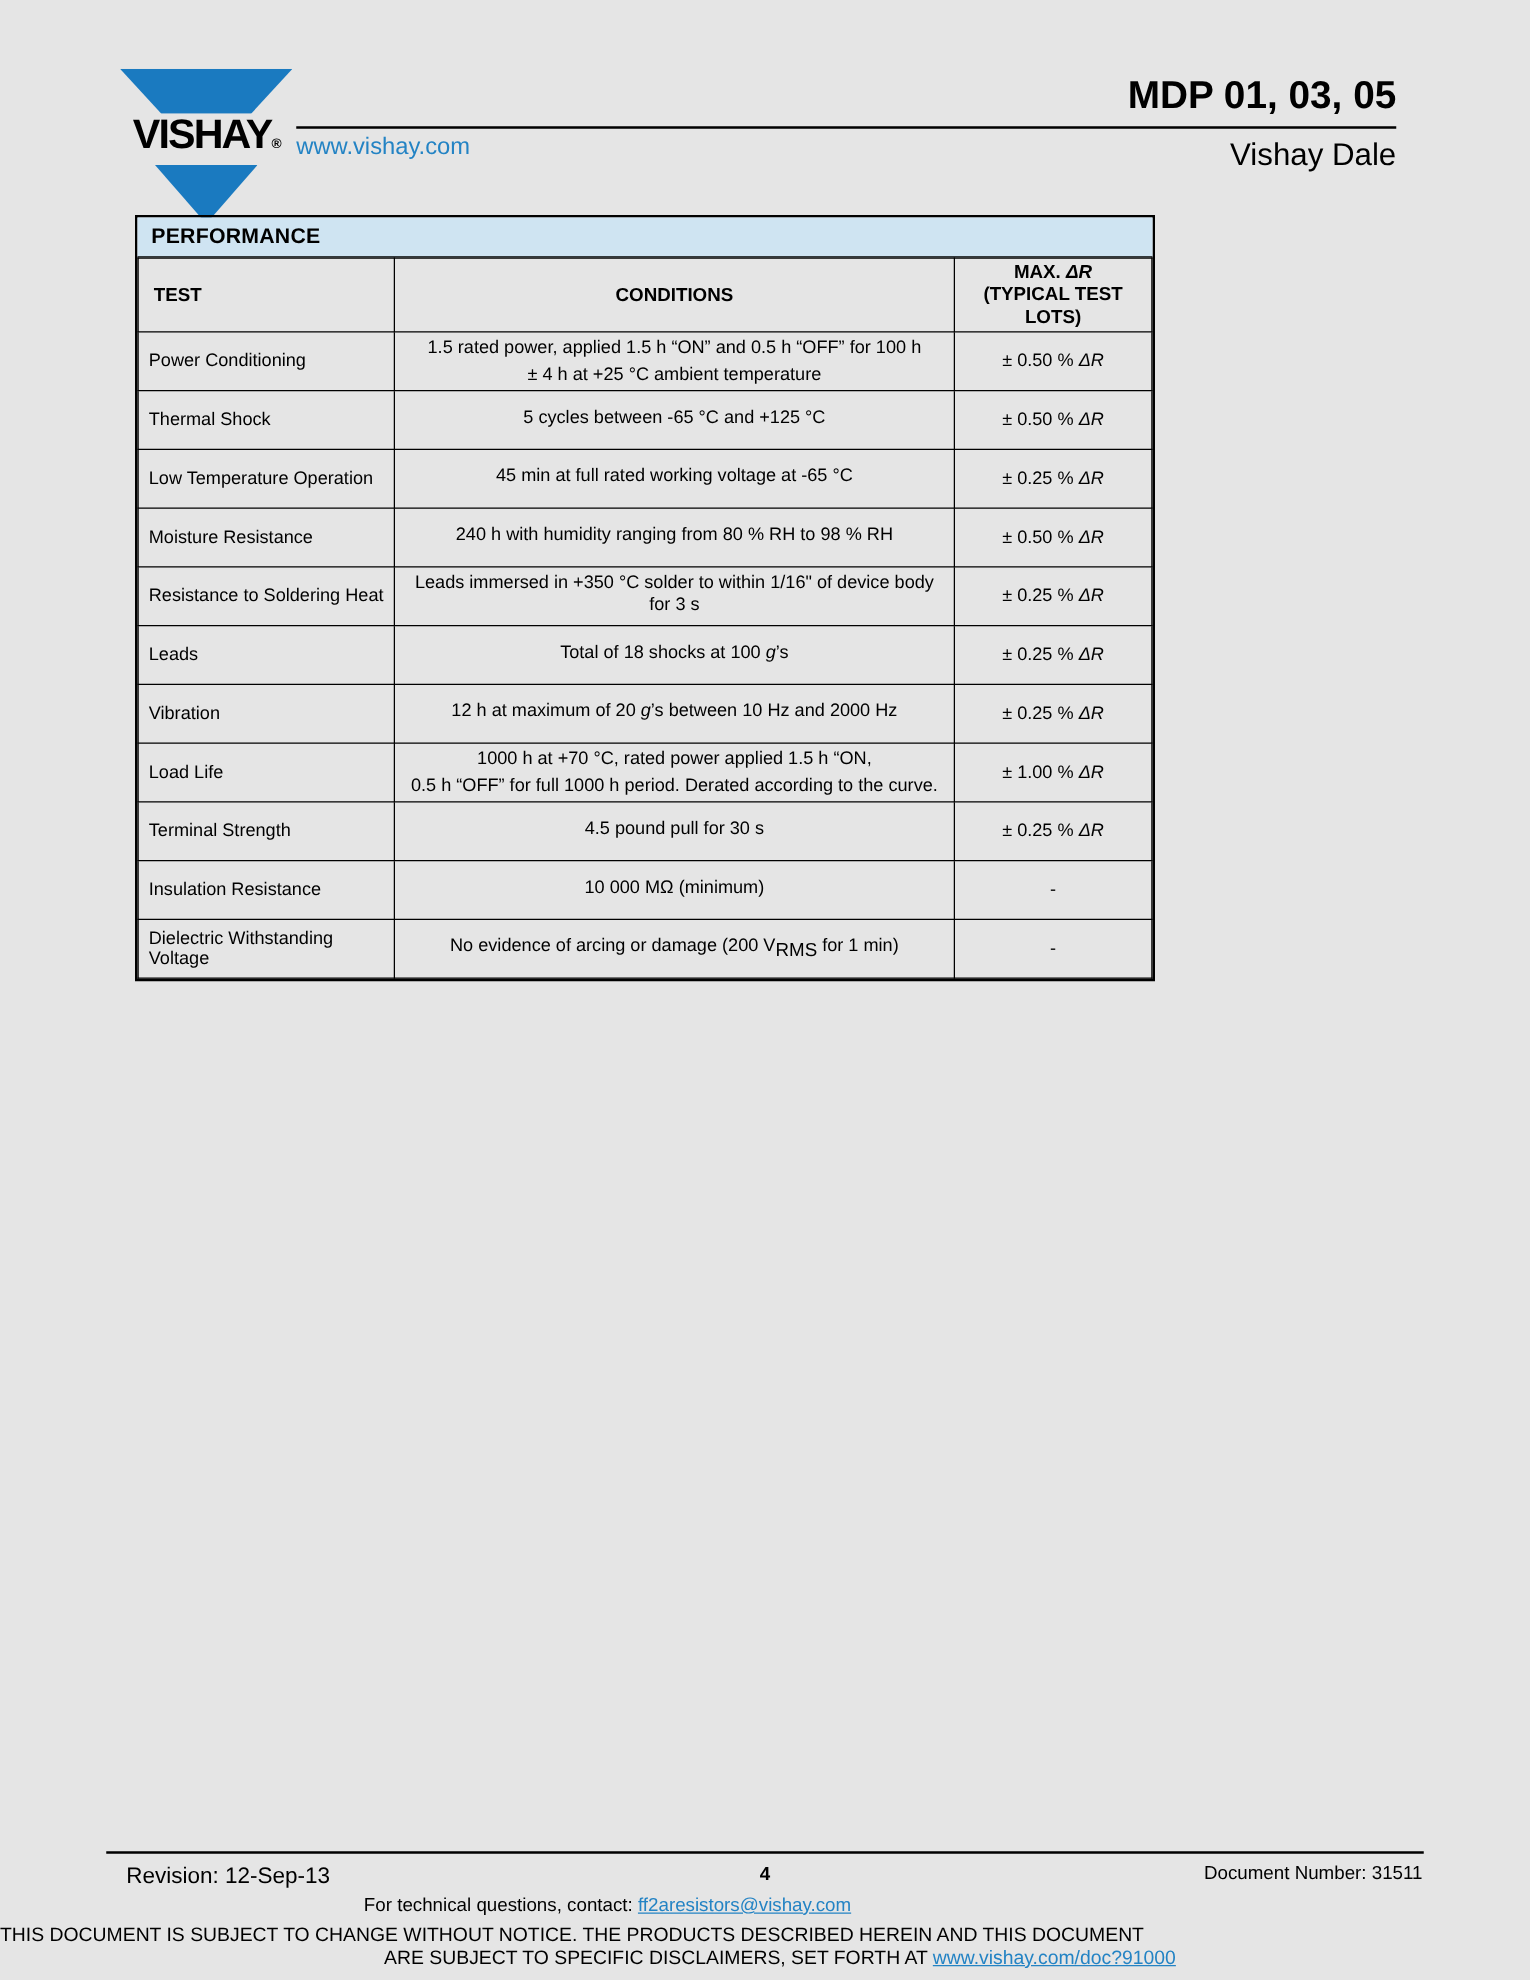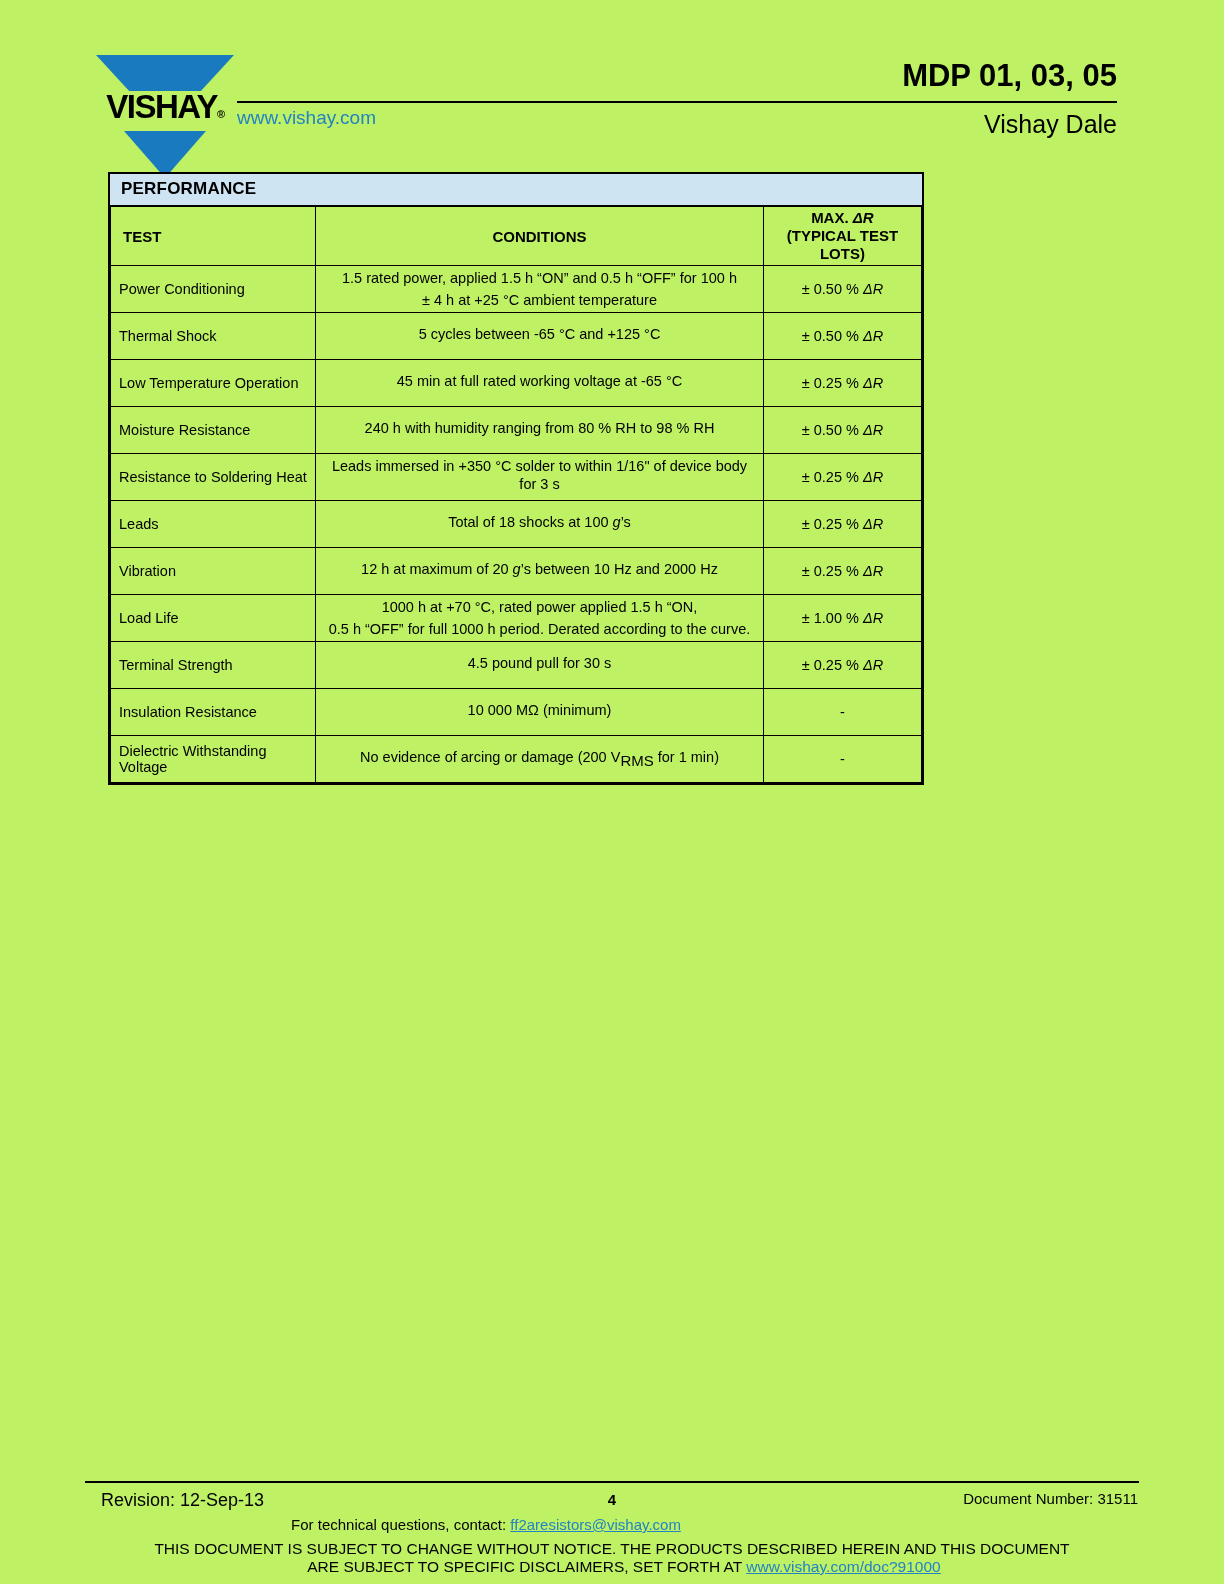--- a/index.html
+++ b/index.html
@@ -1,17 +1,17 @@
 <!DOCTYPE html>
 <html><head>
 <meta charset="utf-8">
 <style>
   html,body{margin:0;padding:0;background:#fff;}
   .page{
-    position:relative;width:1224px;height:1584px;background:#bef264;
+    position:relative;width:1224px;height:1584px;background:#e5e5e5;
     font-family:"Liberation Sans",sans-serif;color:#000;overflow:hidden;
   }
   
   .logo{position:absolute;left:95px;top:55px;width:140px;}
   .tri-top{width:138px;height:36px;background:#1a7ac0;
     clip-path:polygon(0 0,100% 0,76% 100%,24% 100%);margin:0 auto;}
   .brand{font-size:33px;font-weight:bold;letter-spacing:-1.5px;line-height:32px;
     text-align:center;white-space:nowrap;}
   .reg{font-size:11px;font-weight:bold;vertical-align:baseline;}
   .tri-bottom{width:82px;height:47px;background:#1a7ac0;margin:1px auto 0;
@@ -41,21 +41,21 @@
   .cl{line-height:18px;}
   i.dr{font-style:italic;}
   sub.sb{font-size:15px;}
   
   .foot-rule{position:absolute;left:85px;top:1481px;width:1054px;height:2px;background:#000;}
   .f-rev{position:absolute;left:101px;top:1490px;font-size:18px;}
   .f-page{position:absolute;left:0;top:1491px;width:1224px;text-align:center;
     font-size:15px;font-weight:bold;}
   .f-doc{position:absolute;right:86px;top:1490px;font-size:15px;}
   .f-contact{position:absolute;left:0;top:1516px;width:972px;text-align:center;font-size:15px;}
-  .f-disc1{position:absolute;left:0;top:1540px;width:1224px;text-align:center;font-size:15.5px;}
+  .f-disc1{position:absolute;left:0;top:1540px;width:1224px;font-size:15.5px;}
   .f-disc2{position:absolute;left:12px;top:1558px;width:1224px;text-align:center;font-size:15.5px;}
   a.blue{color:#2383c4;text-decoration:underline;cursor:pointer;}
 </style>
 </head>
 <body>
 
 <div class="page">
 
   <div class="logo">
     <div class="tri-top"></div>

